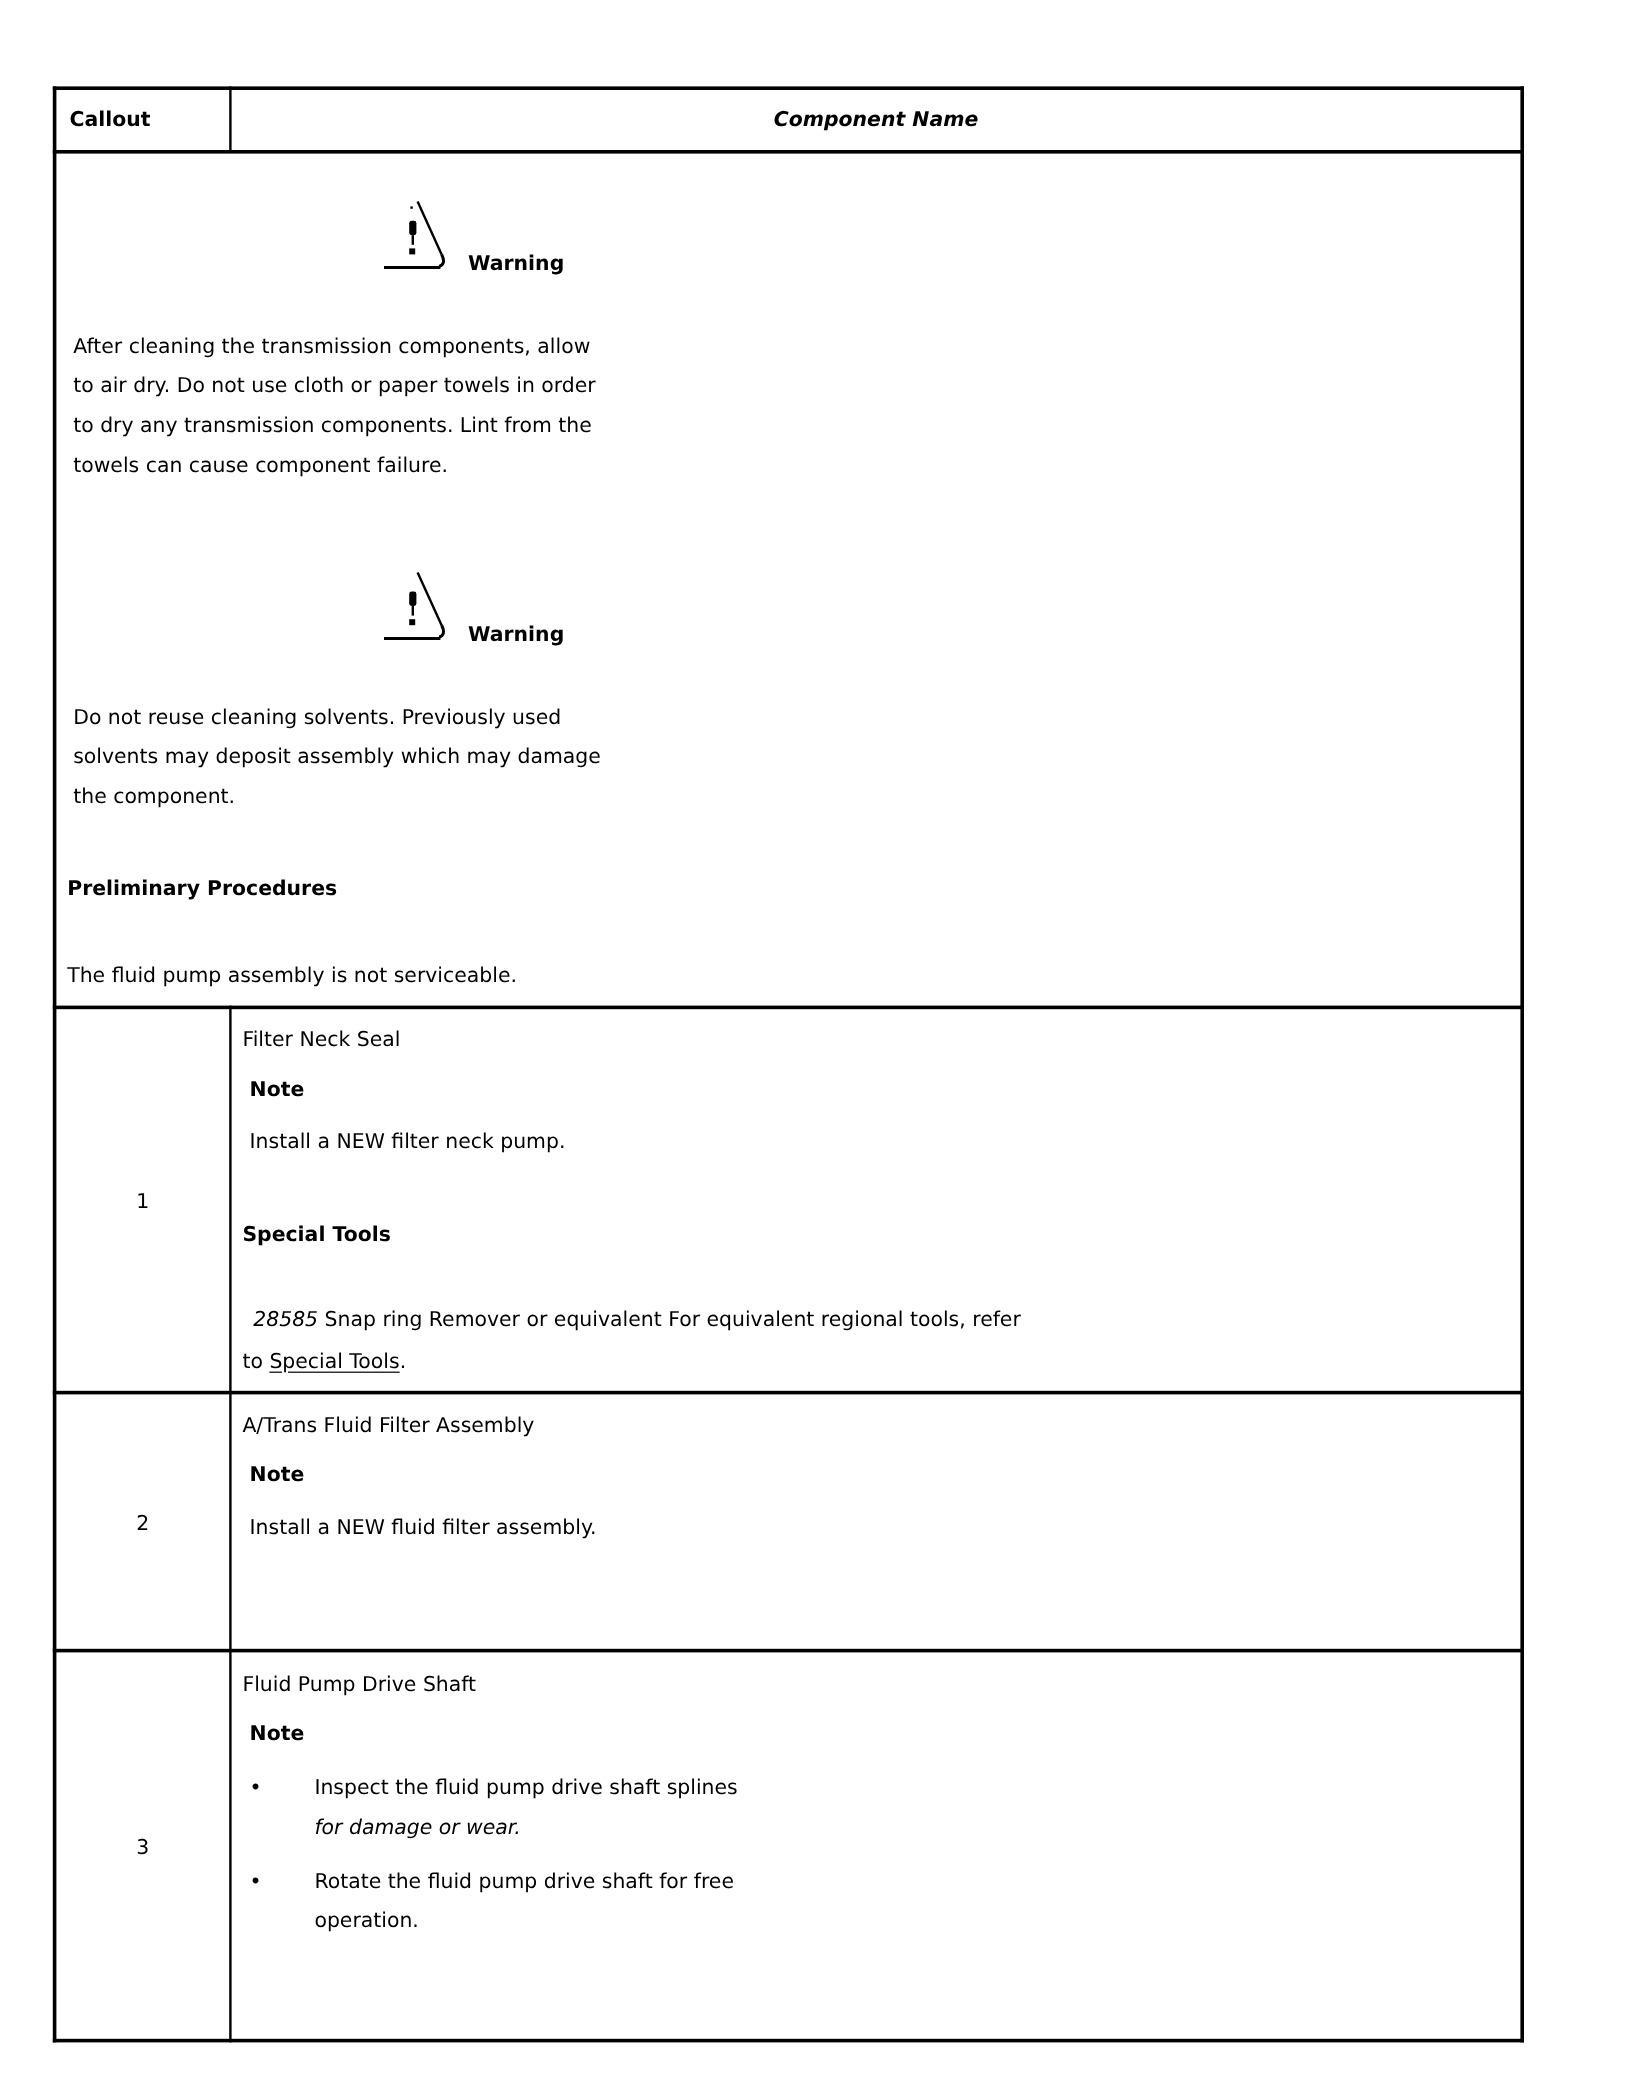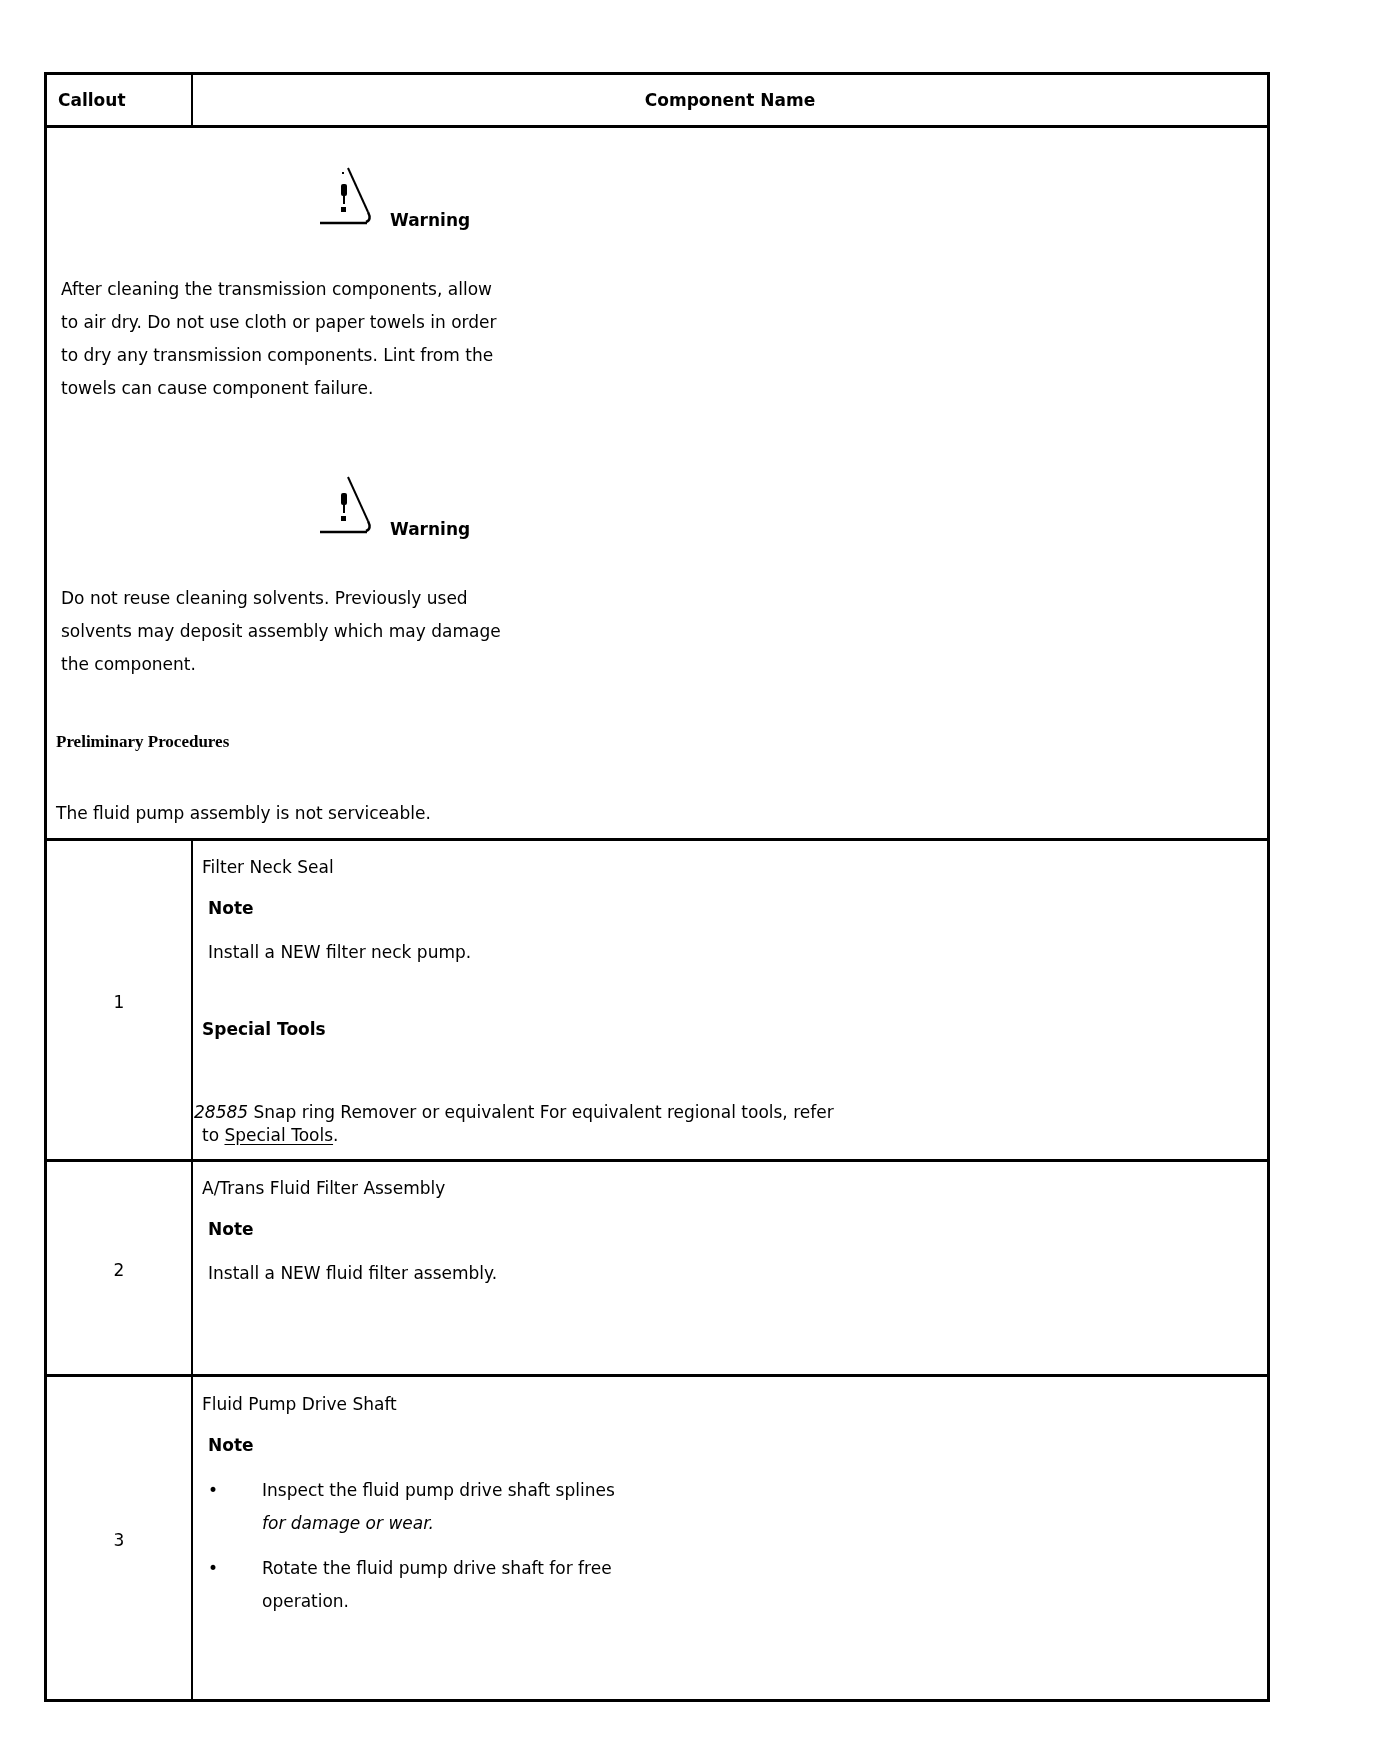--- a/index.html
+++ b/index.html
@@ -25,21 +25,21 @@
   <div class="hline" style="left:44px; top:1159px; width:1226px;"></div>
   <div class="hline" style="left:44px; top:1374px; width:1226px;"></div>
   <div class="hline" style="left:44px; top:1699px; width:1226px;"></div>
   <div class="vline" style="left:44px; top:72px; height:1630px;"></div>
   <div class="vline" style="left:1267px; top:72px; height:1630px;"></div>
   <div class="vthin" style="left:191px; top:72px; height:55px;"></div>
   <div class="vthin" style="left:191px; top:838px; height:864px;"></div>
 </div>
 
 <div class="abs txt bold" style="left:58px; top:84px;">Callout</div>
-<div class="abs txt bold" style="left:193px; width:1074px; text-align:center; top:84px;">Component Name</div>
+<div class="abs txt bold" style="left:193px; width:1074px; text-align:center; top:84px;font-style:italic;">Component Name</div>
 
 <div>
   <svg class="abs" style="left:318px; top:166px;" width="60" height="62" viewBox="0 0 60 62">
     <line x1="30" y1="2" x2="50" y2="46" stroke="#000" stroke-width="2"></line>
     <path d="M50 46 Q54 54 48 56" stroke="#000" stroke-width="2.5" fill="none"></path>
     <line x1="2" y1="57" x2="49" y2="57" stroke="#000" stroke-width="2.5"></line>
     <rect x="24" y="6" width="2" height="2" fill="#000"></rect>
     <rect x="23" y="18" width="6" height="12" rx="2" fill="#000"></rect>
     <rect x="25" y="30" width="2" height="8" fill="#000"></rect>
     <rect x="23" y="41" width="5" height="5" fill="#000"></rect>
@@ -59,30 +59,30 @@
     <rect x="23" y="18" width="6" height="12" rx="2" fill="#000"></rect>
     <rect x="25" y="30" width="2" height="8" fill="#000"></rect>
     <rect x="23" y="41" width="5" height="5" fill="#000"></rect>
   </svg>
   <div class="abs txt bold" style="left:390px; top:513px;">Warning</div>
   <div class="abs txt" style="left:61px; top:582px;">Do not reuse cleaning solvents. Previously used</div>
   <div class="abs txt" style="left:61px; top:615px;">solvents may deposit assembly which may damage</div>
   <div class="abs txt" style="left:61px; top:648px;">the component.</div>
 </div>
 
-<div class="abs txt bold" style="left:56px; top:725px;font-family:Liberation Serif, serif;">Preliminary Procedures</div>
+<div class="abs txt bold" style="left:56px; top:725px;">Preliminary Procedures</div>
 <div class="abs txt" style="left:56px; top:797px;">The fluid pump assembly is not serviceable.</div>
 
 <div>
   <div class="abs txt" style="left:46px; width:146px; text-align:center; top:986px;">1</div>
   <div class="abs txt" style="left:202px; top:851px;">Filter Neck Seal</div>
   <div class="abs txt bold" style="left:208px; top:892px;">Note</div>
   <div class="abs txt" style="left:208px; top:936px;">Install a NEW filter neck pump.</div>
   <div class="abs txt bold" style="left:202px; top:1013px;">Special Tools</div>
-  <div class="abs txt" style="left:194px; top:1084px;margin-top:12px;">
+  <div class="abs txt" style="left:211px; top:1084px;">
     <span style="font-style:italic;">28585</span><span> Snap ring Remover or equivalent For equivalent regional tools, refer</span>
   </div>
   <div class="abs txt" style="left:202px; top:1119px;">
     <span>to </span><a class="link" href="#">Special Tools</a><span>.</span>
   </div>
 </div>
 
 <div>
   <div class="abs txt" style="left:46px; width:146px; text-align:center; top:1254px;">2</div>
   <div class="abs txt" style="left:202px; top:1172px;">A/Trans Fluid Filter Assembly</div>

